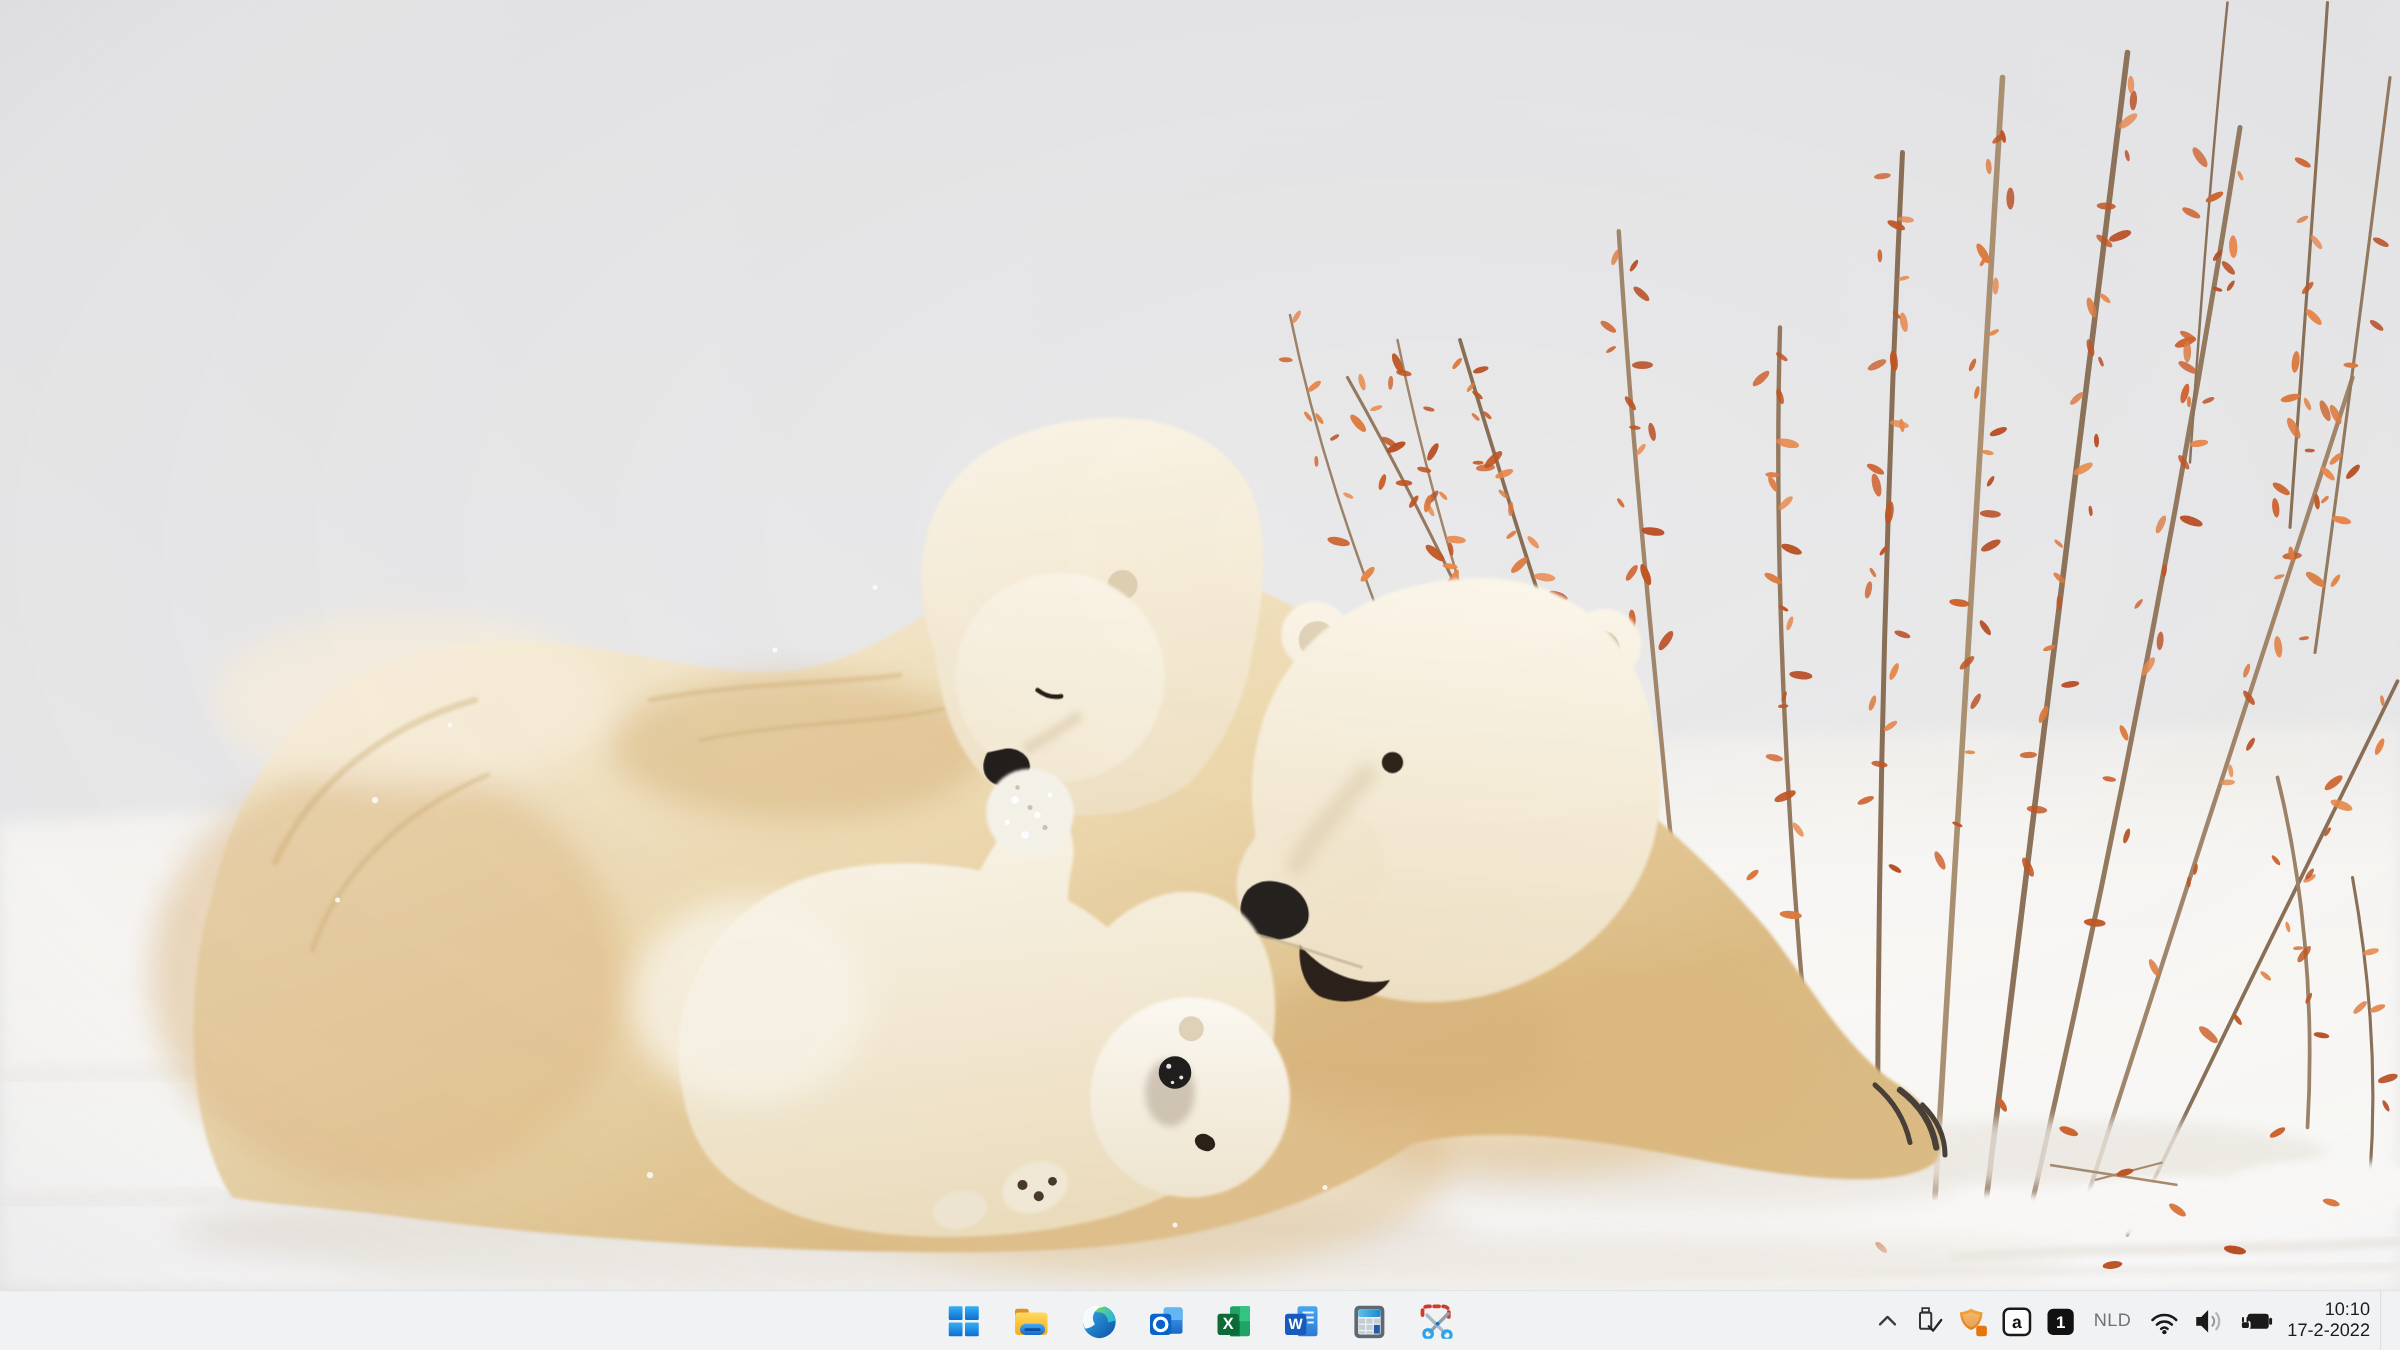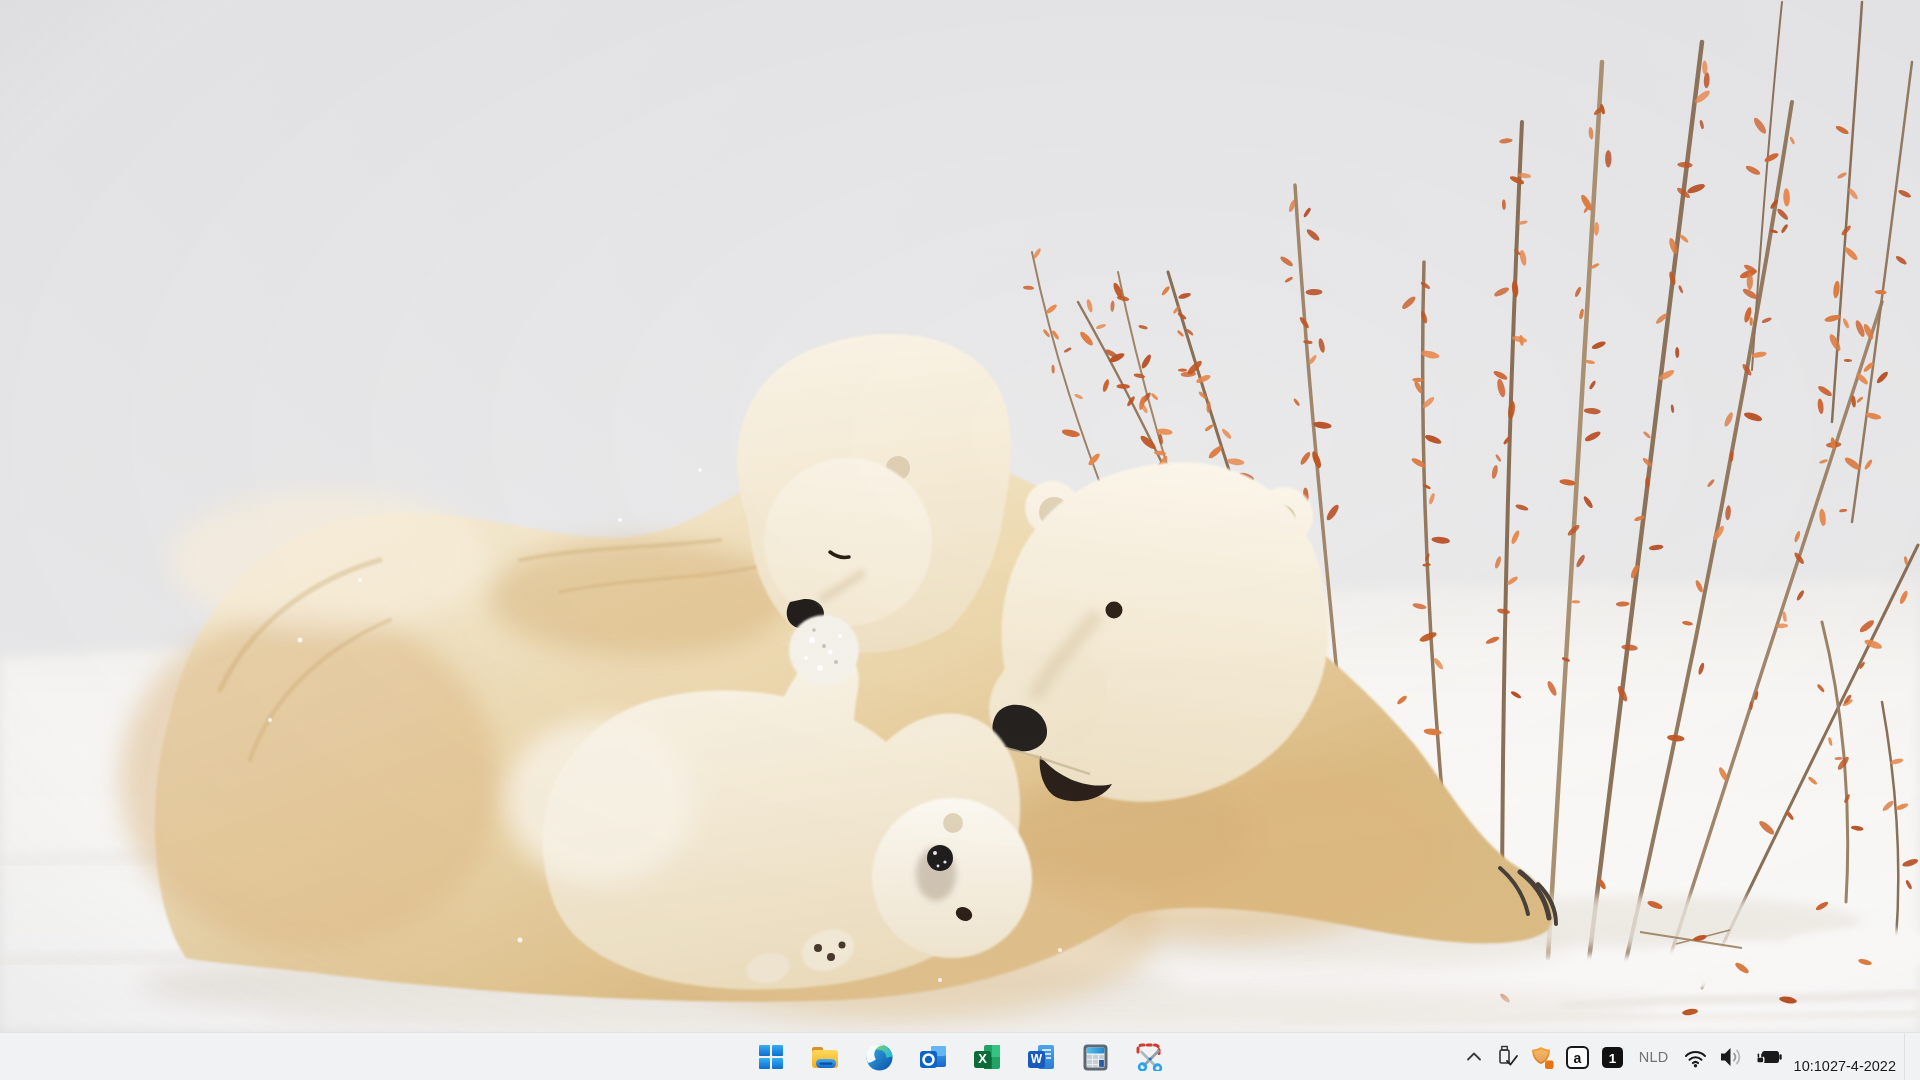--- a/index.html
+++ b/index.html
@@ -23,21 +23,21 @@
     width:40px;height:40px;border-radius:6px;display:flex;align-items:center;justify-content:center;
     cursor:default;
   }
   .tray{
     position:absolute;right:8px;top:0;height:48px;
     display:flex;align-items:center;gap:2px;
   }
   .tray-item{height:36px;display:flex;align-items:center;justify-content:center;
     padding:0 4px;border-radius:4px;}
   .tray-text{font-size:14.5px;color:#737373;letter-spacing:.3px;}
-  .clock{display:flex;align-items:flex-end;justify-content:center;
+  .clock{display:flex;flex-direction:column;align-items:flex-end;justify-content:center;
     line-height:17px;font-size:14.5px;color:#1b1b1b;padding:0 6px;}
   .show-desktop{width:7px;height:48px;border-left:1px solid rgba(0,0,0,0.07);}
 </style>
 </head>
 <body>
 
 <div class="desktop">
 
   <svg id="wp" class="wallpaper" viewBox="0 0 1920 1032" preserveAspectRatio="none">
     <defs>
@@ -790,18 +790,18 @@
           <rect x="11.3" y="-2.8" width="2.4" height="5.6" rx="1.2" fill="#1a1a1a"></rect>
           <g transform="translate(-8,3)">
             <rect x="-3.2" y="-3" width="7" height="6" rx="1.8" fill="#1a1a1a" stroke="#f0f2f4" stroke-width="1.4"></rect>
             <line x1="-1.6" y1="-5.6" x2="-1.6" y2="-3" stroke="#1a1a1a" stroke-width="1.6" stroke-linecap="round"></line>
             <line x1="2" y1="-5.6" x2="2" y2="-3" stroke="#1a1a1a" stroke-width="1.6" stroke-linecap="round"></line>
           </g>
         </svg>
       </div>
       <div class="clock tray-item">
         <span>10:10</span>
-        <span>27-4-2022</span>
+        <span>17-2-2022</span>
       </div>
       <div class="show-desktop"></div>
     </div>
   </div>
 </div>
 
 </body></html>

